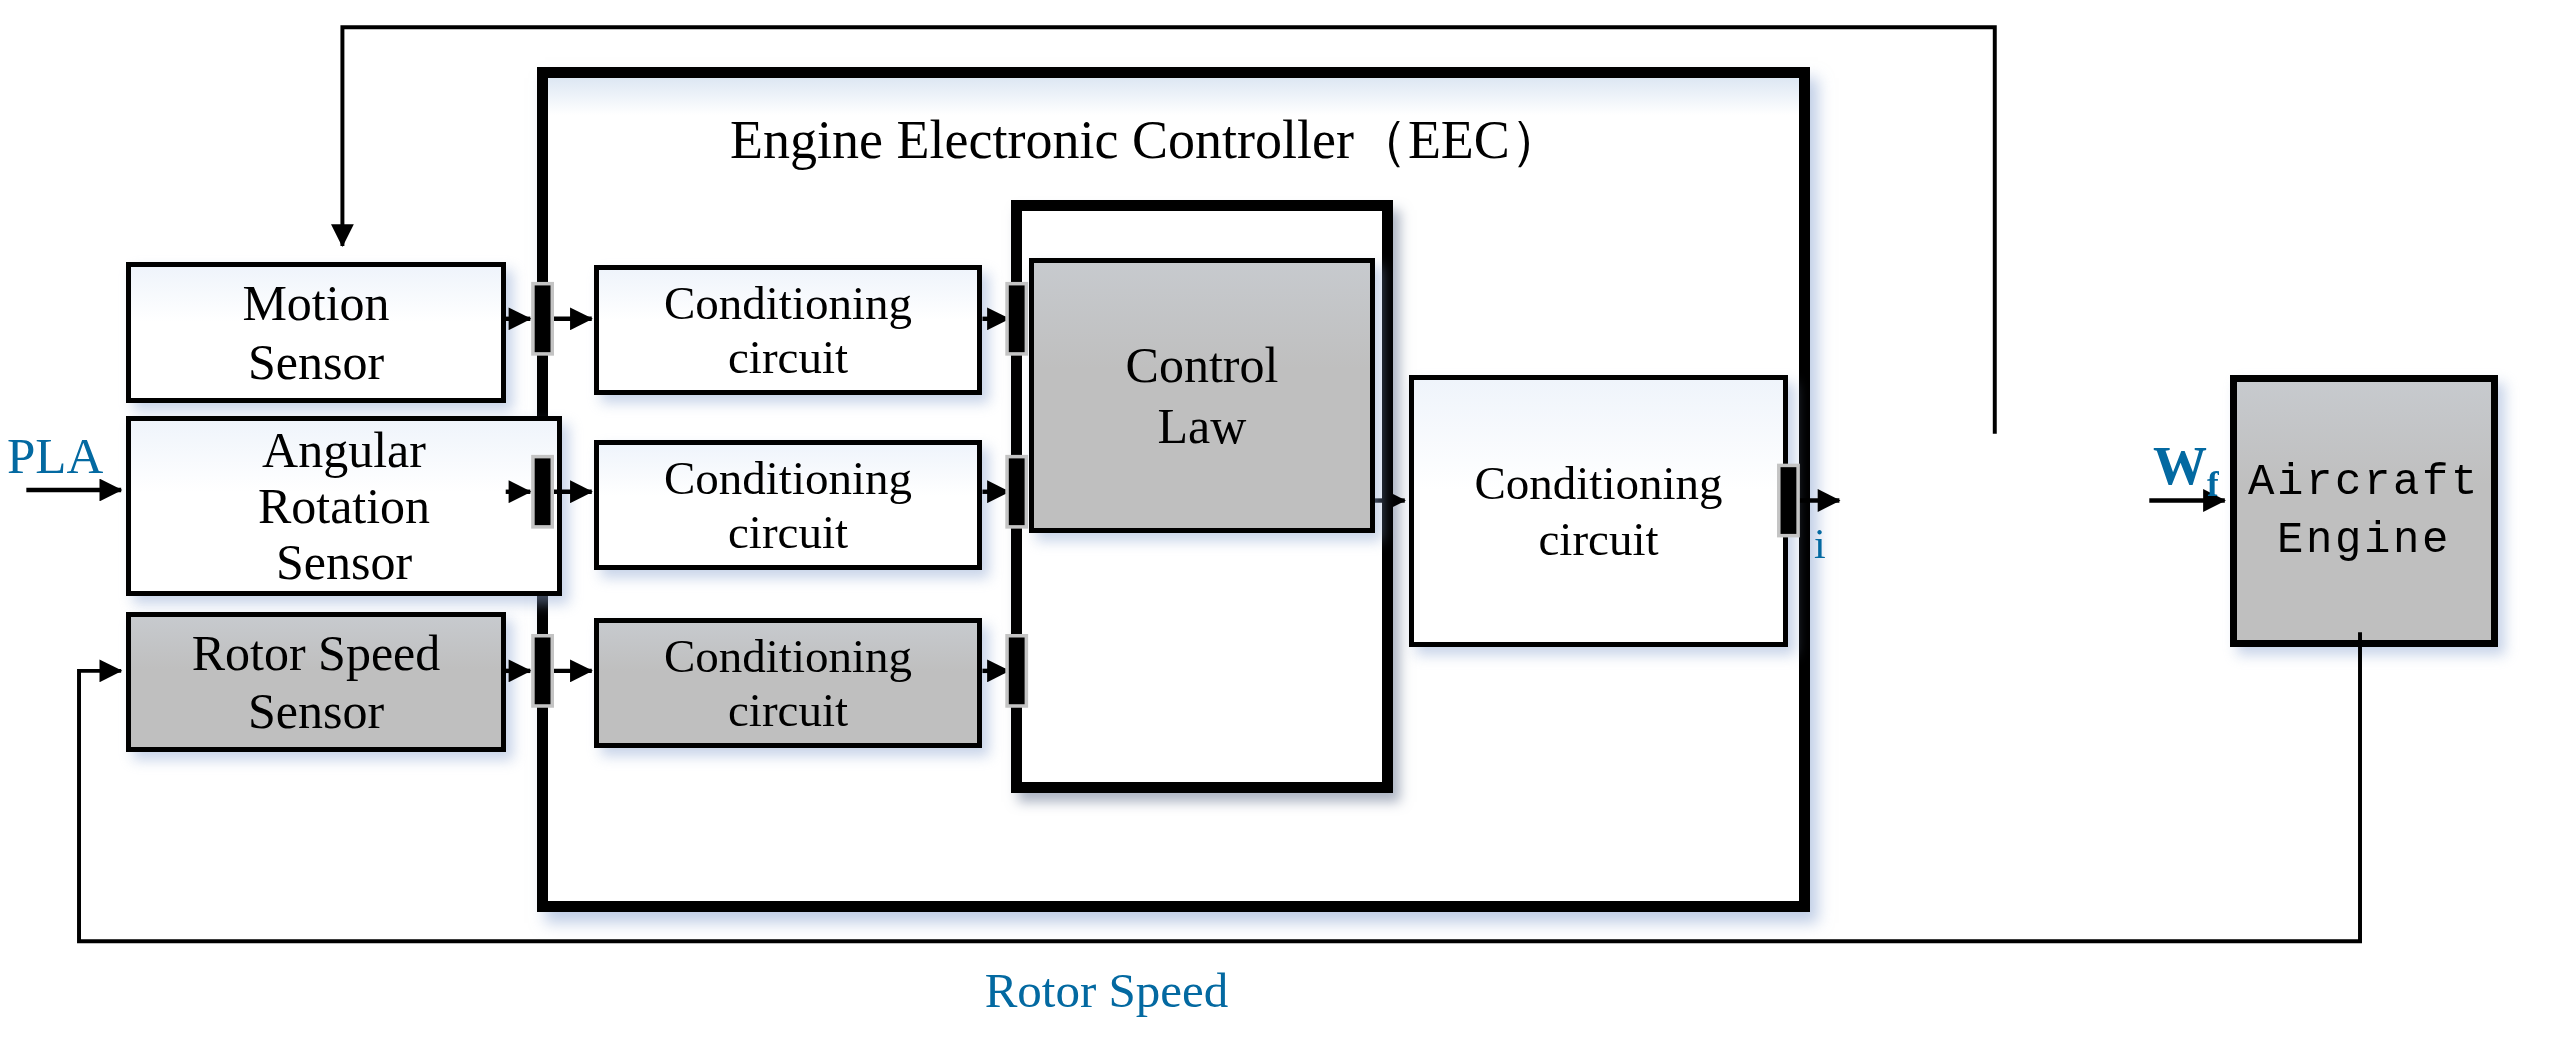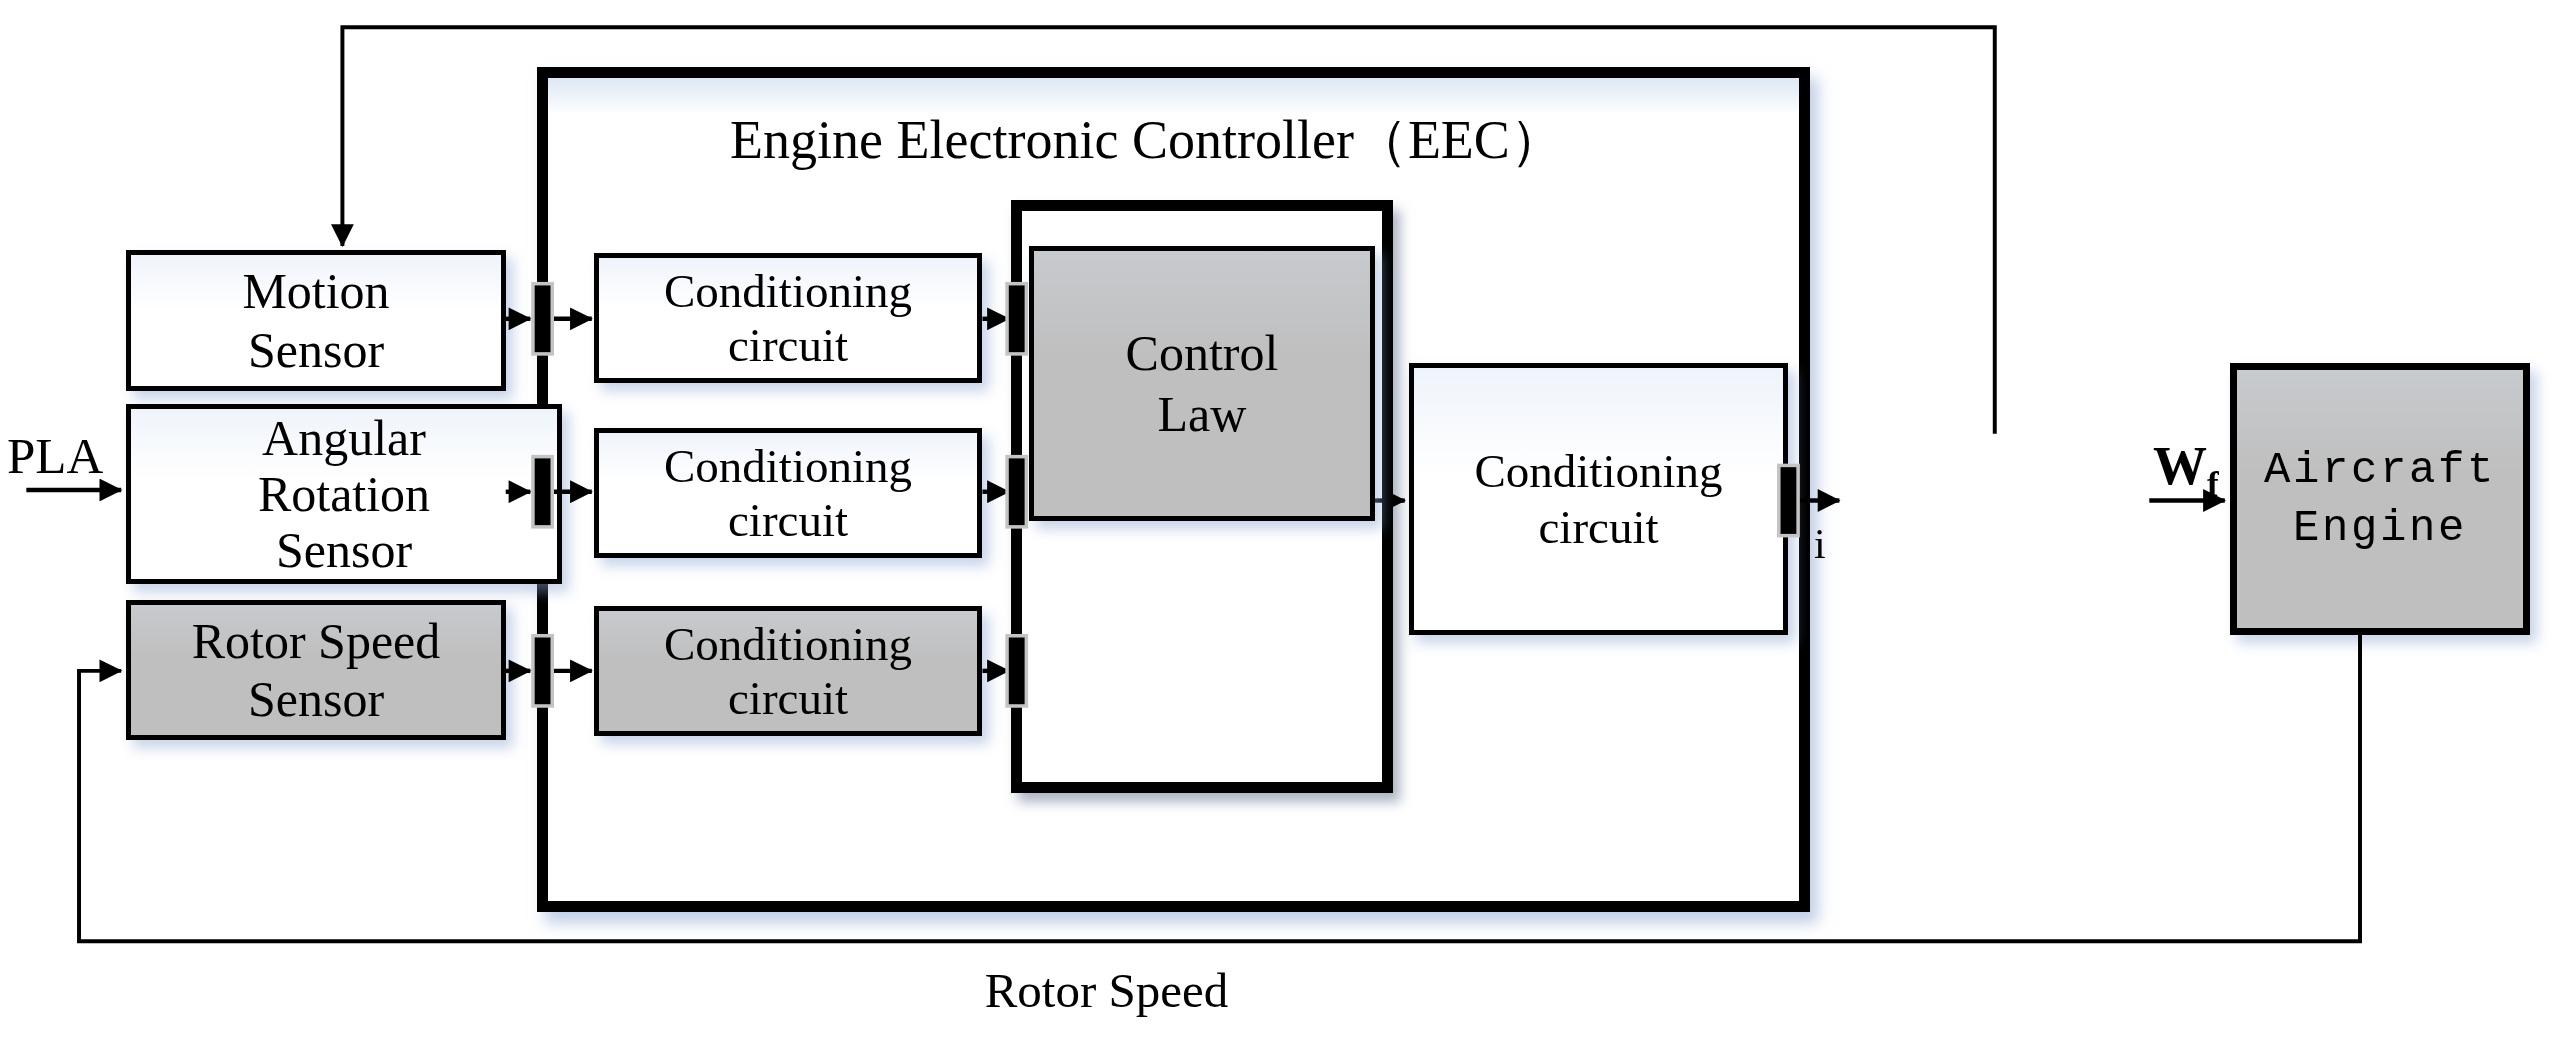--- a/index.html
+++ b/index.html
@@ -16,20 +16,21 @@
     box-sizing:border-box;
     border:5.3px solid #000;
     display:flex;align-items:center;justify-content:center;
     text-align:center;
     white-space:pre-line;
     color:#000;
     background:linear-gradient(180deg,#eff4fb 0%,#ffffff 42%);
     box-shadow:7px 8px 12.3px rgba(141,166,209,.48);
     line-height:1.17;
     z-index:2;
+    margin-top:12px;
   }
   .blk.gray{background:linear-gradient(180deg,#c7cace 0%,#bfbfbf 40%);}
   .mono{font-family:"Liberation Mono","DejaVu Sans Mono",monospace;letter-spacing:2.6px;}
 
   
   .motion   {left:126px;top:250px;width:380px;height:141px;font-size:50px;}
   .angular  {left:126px;top:404px;width:436px;height:180px;font-size:50px;line-height:56px;overflow:hidden;}
   .rotor    {left:126px;top:600px;width:380px;height:140px;font-size:50px;}
   .eec{
     position:absolute;left:537px;top:67px;width:1273px;height:845px;
@@ -51,24 +52,24 @@
   .inner{
     position:absolute;left:1011px;top:200px;width:382px;height:593px;
     box-sizing:border-box;border:11.4px solid #000;background:#fff;
     box-shadow:7px 9.7px 11.4px rgba(90,105,135,.5);
     z-index:2;
   }
   .ctrl     {left:1029px;top:246px;width:346px;height:275px;font-size:50px;line-height:61px;z-index:3;}
   .rising   {left:1029px;top:583px;width:335px;height:182px;font-size:47px;line-height:58px;z-index:3;}
   .condout  {left:1409px;top:363px;width:379px;height:272px;font-size:47px;line-height:56px;}
   .actuator {left:1844px;top:432px;width:303px;height:136px;font-size:44px;border-width:7px;}
-  .engine   {left:2230px;top:363px;width:300px;height:272px;font-size:44px;line-height:58px;border-width:7px;}
+  .engine   {left:2230px;top:363px;width:268px;height:272px;font-size:44px;line-height:58px;border-width:7px;}
 
   
-  .sig{position:absolute;color:#000000;z-index:4;}
+  .sig{position:absolute;color:#0369a1;z-index:4;}
   .pla{left:7px;top:427px;font-size:51px;}
   .ilab{left:1814px;top:520px;font-size:42px;}
   .wf{left:2153px;top:435px;font-size:54px;font-weight:bold;}
   .wf .sub{font-size:35px;vertical-align:-12.3px;}
   .rsl{left:896px;top:962px;width:421px;text-align:center;font-size:49px;}
 
   
   svg.wires{position:absolute;left:0;top:0;z-index:3;}
   .wire{stroke:#000;stroke-width:5;fill:none;}
   .wire.thin{stroke-width:4.5;}

